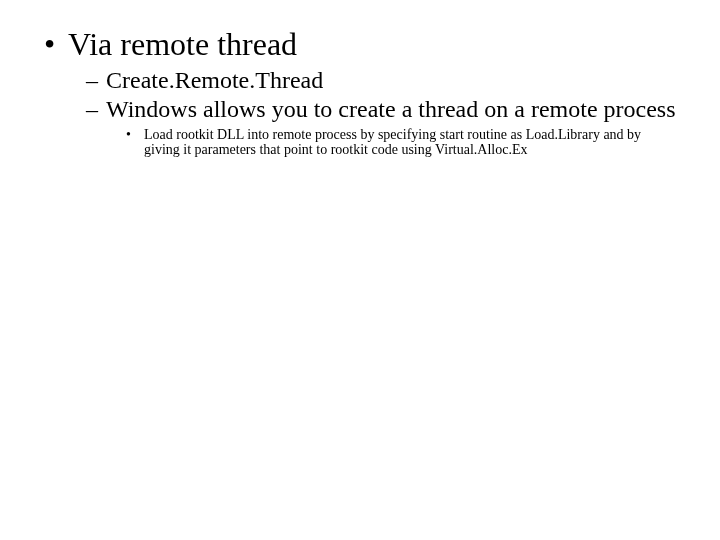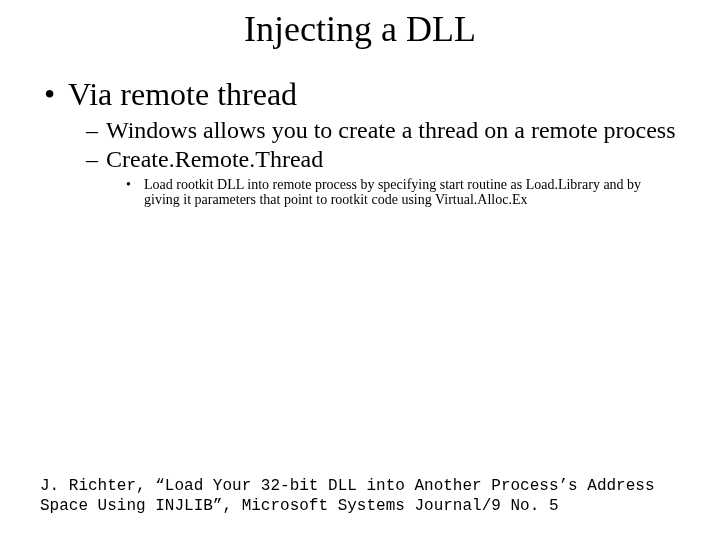--- a/index.html
+++ b/index.html
@@ -74,23 +74,21 @@
     font-family: "Courier New", Courier, monospace;
     font-size: 16px;
     line-height: 1.25;
     white-space: normal;
   }
 </style>
 </head>
 <body>
 
 <div class="slide">
-  <h1 class="title">Injecting a DLL</h1>
 
   <div class="content">
     <p class="l1">Via remote thread</p>
+    <p class="l2">Create.Remote.Thread</p>
     <p class="l2">Windows allows you to create a thread on a remote process</p>
-    <p class="l2">Create.Remote.Thread</p>
     <p class="l3">Load rootkit DLL into remote process by specifying start routine as Load.Library and by giving it parameters that point to rootkit code using Virtual.Alloc.Ex</p>
   </div>
 
-  <div class="footer">J. Richter, “Load Your 32-bit DLL into Another Process’s Address Space Using INJLIB”, Microsoft Systems Journal/9 No. 5</div>
 </div>
 
 </body></html>

